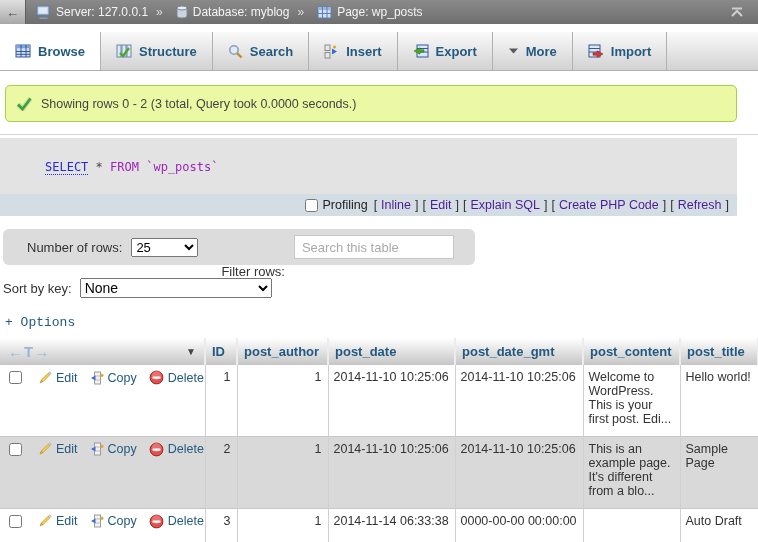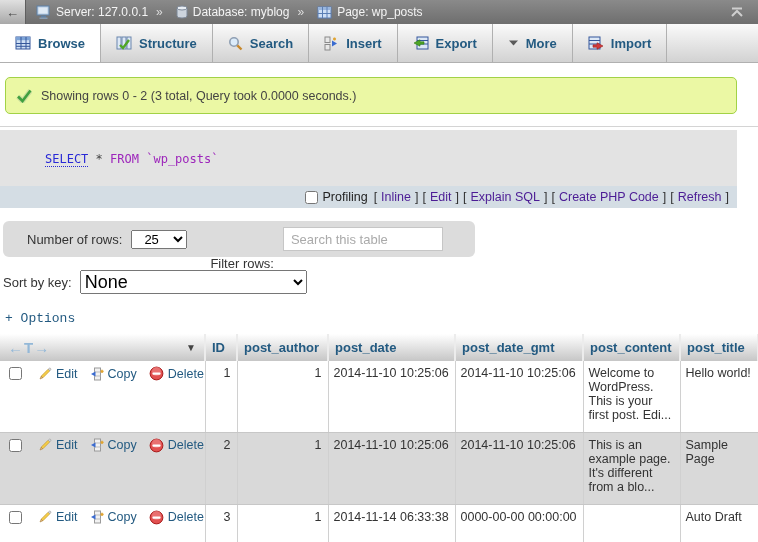--- a/index.html
+++ b/index.html
@@ -11,21 +11,21 @@
     display:flex; align-items:center; color:#f4f4f4; font-size:12px; }
   .back-btn { width:26px; height:24px; background:linear-gradient(#e0e0e0,#a8a8a8);
     color:#444; display:flex; align-items:center; justify-content:center;
     border-right:1px solid #5f5f5f; font-size:13px; cursor:pointer; }
   .crumb { display:flex; align-items:center; gap:5px; margin-left:10px; cursor:pointer; }
   .crumb-sep { margin-left:8px; margin-right:3px; color:#ddd; }
   .collapse-btn { margin-left:auto; margin-right:14px; cursor:pointer; display:flex; }
 
   
   .tabbar { height:39px; background:linear-gradient(#fafafa,#d2d2d2);
-    border-bottom:1px solid #b0b0b0; display:flex; }
+    border-bottom:1px solid #b0b0b0; display:flex;margin-top:8px; }
   .tab { display:flex; align-items:center; gap:7px; padding:0 15px;
     border-right:1px solid #b0b0b0; color:#235a81; font-weight:bold;
     font-size:13px; cursor:pointer; white-space:nowrap; }
   .tab.active { background:#fff; }
 
   
   .success { margin:14px 21px 0 5px; background:#ebf8a4; border:1px solid #a2d246;
     border-radius:5px; padding:10px 10px; display:flex; align-items:center;
     gap:9px; font-size:12.5px; color:#444; }
 
@@ -43,29 +43,29 @@
     font-size:12.5px; color:#222; display:flex; justify-content:flex-end;
     align-items:center; gap:4px; }
   .query-tools .lbl { margin-right:2px; }
   .tool-link { color:#4c1d95; cursor:pointer; }
   .brk { color:#333; }
 
   
   .rows-bar { margin:13px 0 0 3px; width:472px; height:36px; background:#dcdcdc;
     border-radius:6px; display:flex; align-items:center; padding-left:24px;
     gap:9px; font-size:13px; color:#333; }
-  .rows-bar select { font-size:13px; width:56px;padding-left:8px; }
+  .rows-bar select { font-size:13px; width:67px; }
   .filter-label { margin-left:14px;margin-top:48px; }
   .filter-input { width:160px; height:24px; border:1px solid #c6c6c6;
     padding:2px 7px; font-size:13px; color:#444;
     font-family:"Liberation Sans", sans-serif; }
   .filter-input::placeholder { color:#aaa; }
   .sort-row { margin:13px 0 0 3px; display:flex; align-items:center; gap:8px;
     font-size:13px; }
-  .sort-row select { width:227px; font-size:18px; }
+  .sort-row select { width:192px; font-size:14px; }
   .options-link { display:inline-block; margin:17px 0 6px 5px; color:#235a81;
     font-size:13px; cursor:pointer;font-family:Liberation Mono, monospace; }
 
   
   table.results { width:758px; border-collapse:collapse; table-layout:fixed;
     font-size:12.5px; margin-top:2px; }
   .results th { background:linear-gradient(#ffffff,#c6c6c6); height:27px;
     color:#235a81; font-weight:bold; text-align:left; padding:4px 6px;
     border-right:2px solid #ececec; font-size:13px; white-space:nowrap;
     overflow:hidden; }

